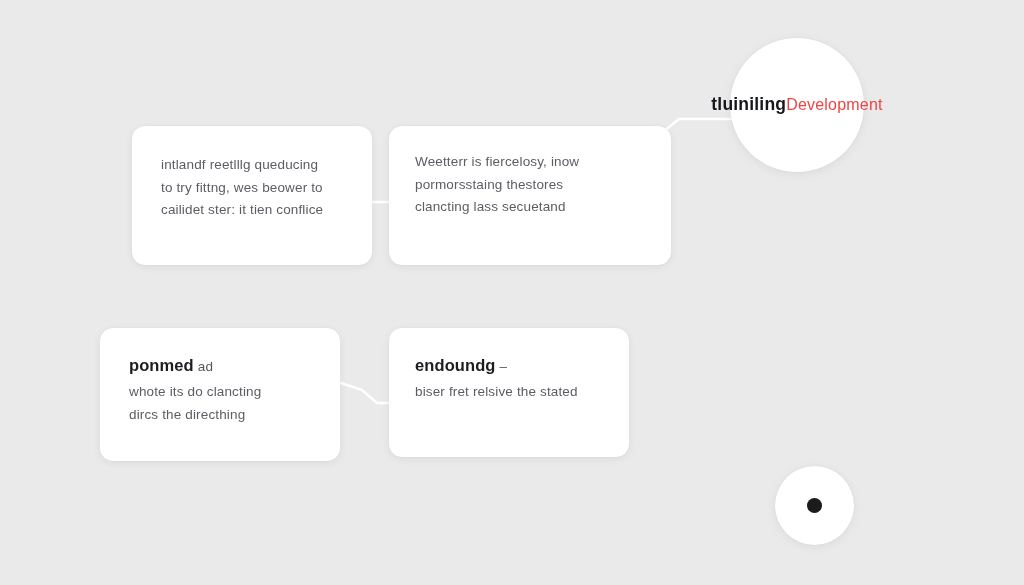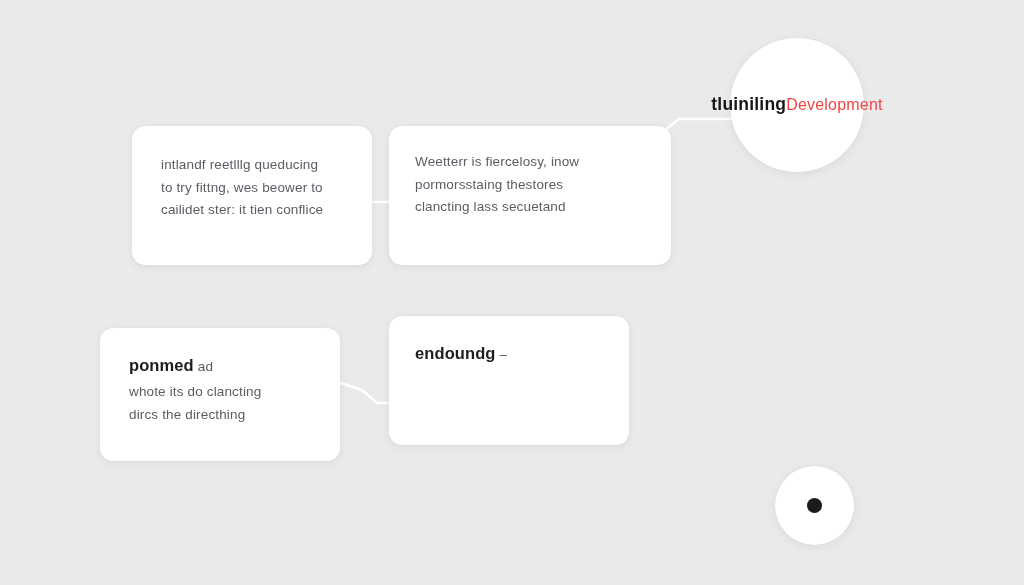--- a/index.html
+++ b/index.html
@@ -129,25 +129,26 @@
   <div class="card" style="left:100px; top:328px; width:240px; height:133px;">
     <div class="card-body" style="left:29px; top:28px;">
       <div class="heading-line">
         <span class="heading-strong">ponmed</span><span class="heading-rest">ad</span>
       </div>
       <div class="line">whote its do clancting</div>
       <div class="line">dircs the directhing</div>
     </div>
   </div>
 
-  <div class="card" style="left:389px; top:316px; width:240px; height:129px;padding-left:48px;">
+  <div class="card" style="left:389px; top:328px; width:240px; height:129px;padding-left:48px;">
     <div class="card-body" style="left:26px; top:28px;">
       <div class="heading-line">
         <span class="heading-strong">endoundg</span><span class="heading-rest">–</span>
       </div>
+      <div class="line">biser fret relsive the stated</div>
     </div>
   </div>
 
   <div class="circle-node" style="left:730px; top:38px; width:134px; height:134px;">
     <div class="circle-title">tluiniling</div>
     <div class="circle-subtitle">Development</div>
   </div>
 
   <div class="circle-node" style="left:775px; top:466px; width:79px; height:79px;">
     <div class="dot"></div>

